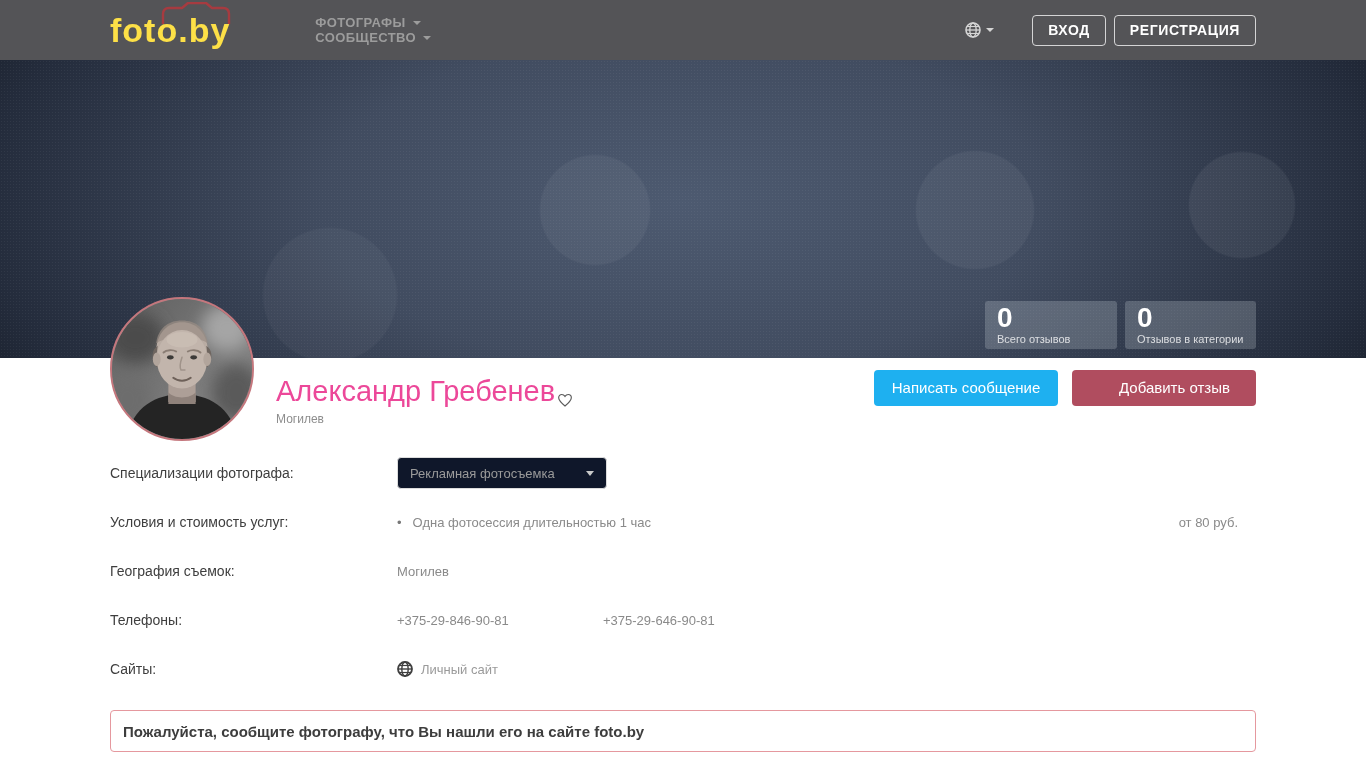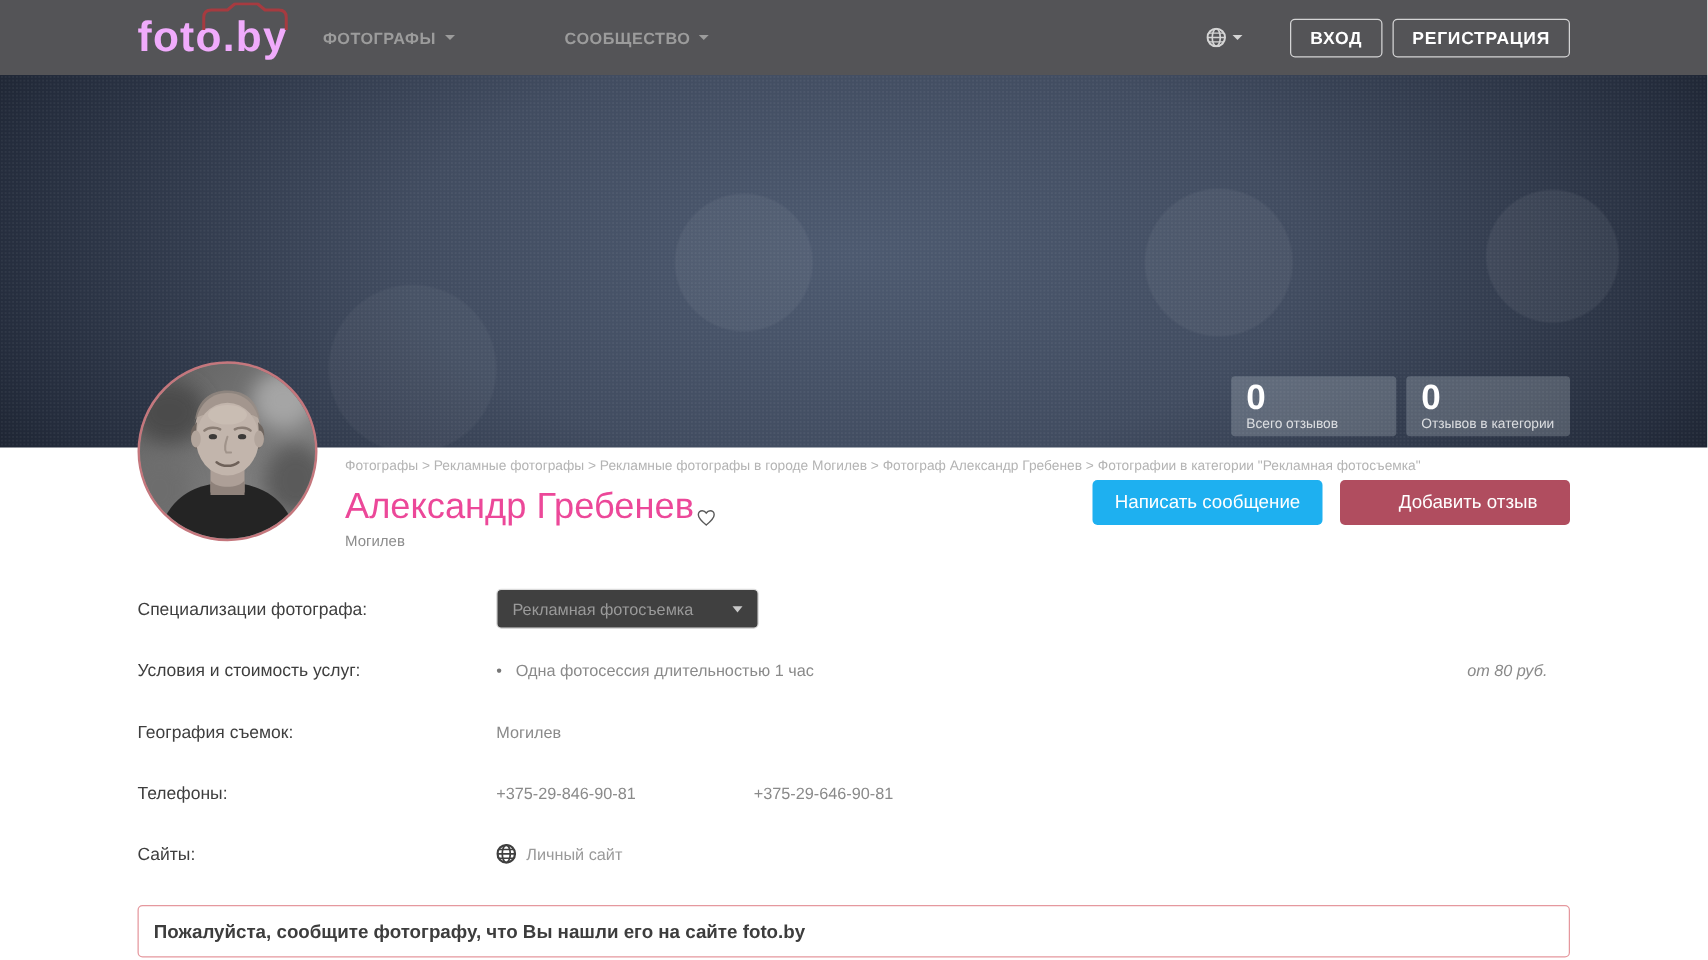--- a/index.html
+++ b/index.html
@@ -3,24 +3,24 @@
 <meta charset="utf-8">
 <style>
   * { margin:0; padding:0; box-sizing:border-box; }
   html,body { width:1366px; height:768px; overflow:hidden;
     font-family:"Liberation Sans","DejaVu Sans",sans-serif; background:#ffffff; }
   .container { width:1146px; margin:0 auto; position:relative; }
 
   
   .navbar { height:60px; background:#545457; }
   .nav-inner { height:60px; display:flex; align-items:center; }
-  .logo { position:relative; display:inline-block; color:#f0abfc; font-size:34px;
+  .logo { position:relative; display:inline-block; color:#fde047; font-size:34px;
     font-weight:600; letter-spacing:1px; text-decoration:none; line-height:60px; cursor:pointer; }
   .logo-cam { position:absolute; top:2px; left:50px; }
-  .nav-links { display:flex; margin-left:28px; }
+  .nav-links { display:flex; margin-left:85px;flex-direction:column; }
   .nav-link { display:flex; align-items:center; gap:7px; color:#9c9c9c; font-size:13px;
     font-weight:700; letter-spacing:0.4px; text-decoration:none; margin-right:88px; cursor:pointer; }
   .caret { width:0; height:0; border-left:4px solid transparent; border-right:4px solid transparent;
     border-top:4px solid #9c9c9c; display:inline-block; }
   .caret.light { border-top-color:#d5d5d5; }
   .nav-right { margin-left:auto; display:flex; align-items:center; }
   .lang { display:flex; align-items:center; gap:5px; margin-right:30px; cursor:pointer; }
   .ghost-btn { display:inline-block; height:31px; line-height:29px; padding:0 15px;
     border:1px solid rgba(255,255,255,0.75); border-radius:4px; color:#ffffff; font-size:14px;
     font-weight:700; letter-spacing:0.6px; text-decoration:none; margin-left:8px; cursor:pointer; }
@@ -60,26 +60,26 @@
   .btn-blue { background:#1eb0f0; }
   .btn-red  { background:#b04d5f;padding-left:21px; }
   .city { font-size:12px; color:#8d8d8d; margin-top:4px; padding-bottom:31px; }
 
   
   .detail-row { display:flex; align-items:center; min-height:32px; margin-bottom:17px; }
   .detail-label { width:287px; flex:none; font-size:14px; font-weight:400; color:#3e3e3e; }
   .detail-value { flex:1; display:flex; align-items:center; font-size:13px; color:#8a8a8a; }
   .select-box { width:210px; height:32px; border:1px solid #dcdcdc; border-radius:4px;
     display:flex; align-items:center; padding:0 12px; font-size:13px; color:#9a9a9a;
-    background:#404040; cursor:pointer; }
+    background:#0f172a; cursor:pointer; }
   .select-caret { margin-left:auto; width:0; height:0; border-left:4px solid transparent;
     border-right:4px solid transparent; border-top:5px solid #c9c9c9; }
   .price-item { display:flex; align-items:center; gap:11px; }
   .bullet { color:#777; font-size:13px; }
-  .price { margin-left:auto; padding-right:18px; color:#8a8a8a;font-style:italic; }
+  .price { margin-left:auto; padding-right:18px; color:#8a8a8a; }
   .phone { width:206px; flex:none; }
   .site-link { display:flex; align-items:center; gap:8px; color:#9a9a9a; text-decoration:none; cursor:pointer; }
 
   
   .notice { margin-top:25px; height:42px; border:1px solid #e5989e; border-radius:4px;
     display:flex; align-items:center; padding:0 12px; font-size:15px; font-weight:600; color:#3d3d3d; }
 </style>
 </head>
 <body>
 
@@ -171,21 +171,20 @@
           <path d="M78,54 C81,52 88,52 91,55" stroke="#8a7d74" stroke-width="2" fill="none" stroke-linecap="round"></path>
           <ellipse cx="60" cy="60" rx="3.4" ry="2.2" fill="#3c3a38"></ellipse>
           <ellipse cx="84" cy="60" rx="3.4" ry="2.2" fill="#3c3a38"></ellipse>
           <path d="M72,60 C70,66 69,70 71,73 L75,73" stroke="#a0938a" stroke-width="1.6" fill="none" stroke-linecap="round"></path>
           <path d="M63,81 C68,85 76,85 81,81" stroke="#6e6159" stroke-width="2" fill="none" stroke-linecap="round"></path>
           <ellipse cx="72" cy="42" rx="16" ry="8" fill="#d0c3ba" opacity="0.55"></ellipse>
         </g>
       </svg>
     </div>
     <div class="head-main">
-      <div class="breadcrumb">Фотографы &gt; Рекламные фотографы &gt; Рекламные фотографы в городе Могилев &gt; Фотограф Александр Гребенев &gt; Фотографии в категории "Рекламная фотосъемка"</div>
       <div class="name-row">
         <h1 class="page-title">
           <span>Александр Гребенев</span>
           <svg class="heart" width="16" height="16" viewBox="0 0 24 24">
             <path d="M12,21 C6,16 2.5,12.5 2.5,8.6 C2.5,5.8 4.6,3.8 7.2,3.8 C9,3.8 10.8,4.8 12,6.6 C13.2,4.8 15,3.8 16.8,3.8 C19.4,3.8 21.5,5.8 21.5,8.6 C21.5,12.5 18,16 12,21 Z" fill="none" stroke="#5a5a5a" stroke-width="1.7"></path>
           </svg>
         </h1>
         <div class="action-buttons">
           <a class="btn btn-blue">Написать сообщение</a>
           <a class="btn btn-red">Добавить отзыв</a>

